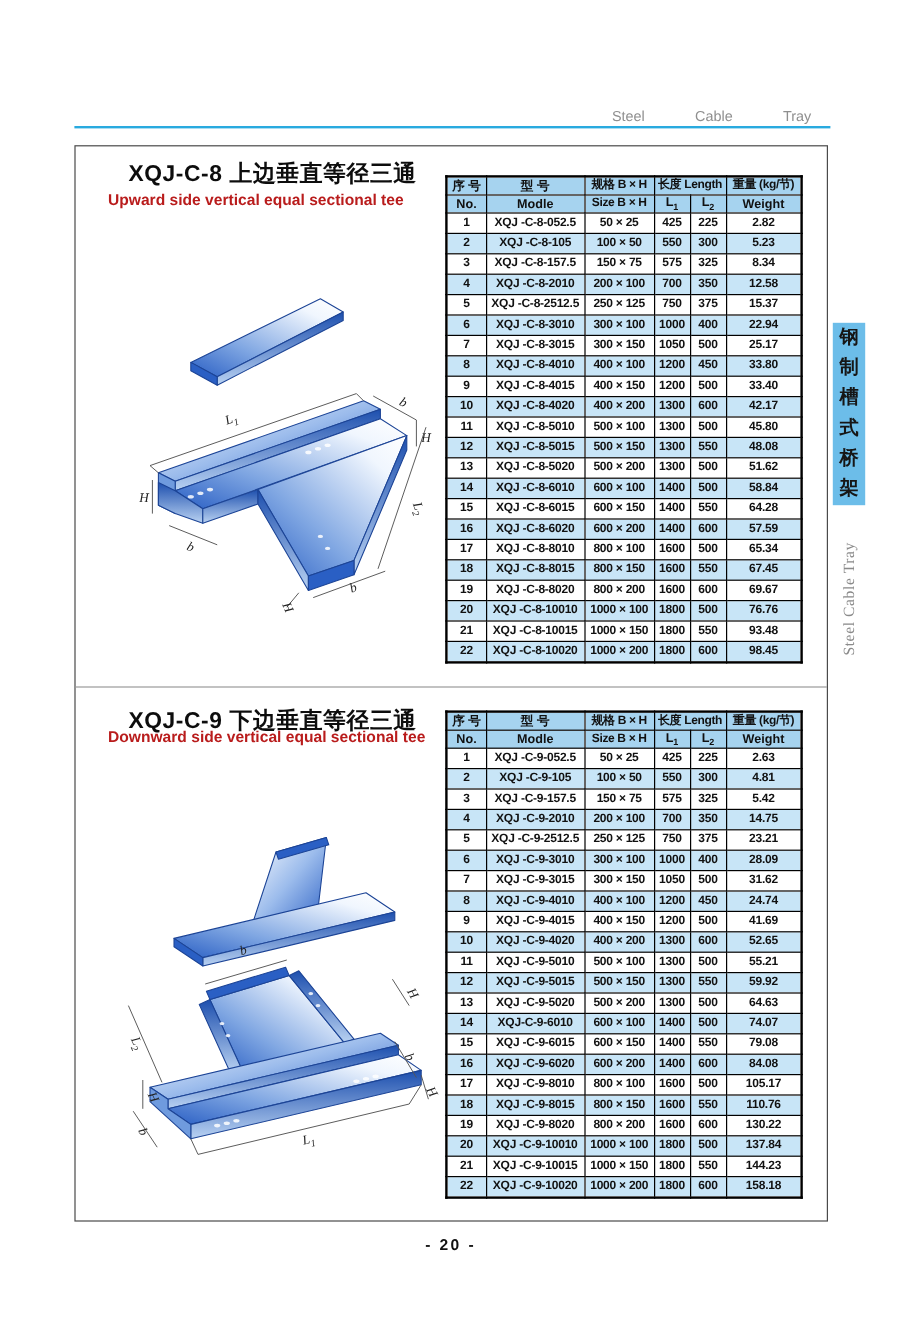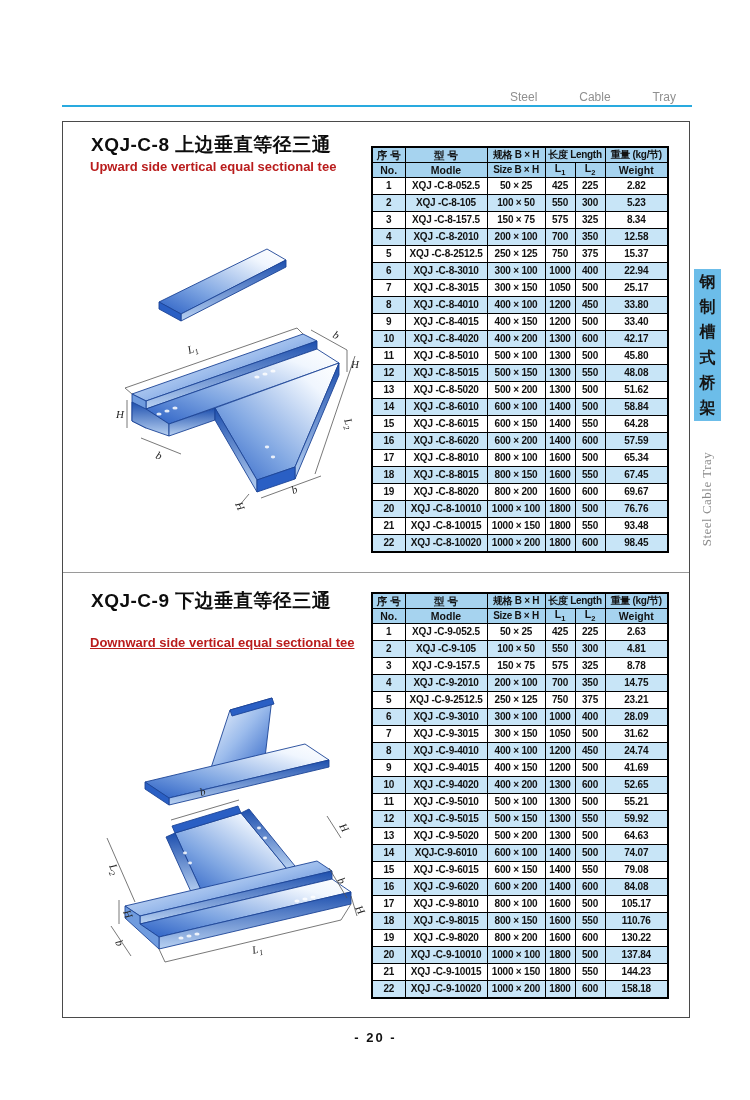--- a/index.html
+++ b/index.html
@@ -12,25 +12,25 @@
   .brand-en{position:absolute;top:91px;right:74px;width:166px;display:flex;
             justify-content:space-between;font-size:12px;color:#8f8f8f;line-height:1;}
   .rule{position:absolute;top:105px;left:62px;width:630px;height:2px;background:#29aadf;}
 
   
   .frame{position:absolute;left:62px;top:121px;width:626px;height:895px;
          border:1.5px solid #4a4a4a;background:#fff;}
   .section-divider{position:absolute;left:0;top:450px;width:100%;height:0;
                    border-top:1px solid #9a9a9a;}
 
-  .sec-title{position:absolute;left:28px;font-size:19px;font-weight:bold;color:#0d0d0d;
+  .sec-title{position:absolute;left:44px;font-size:19px;font-weight:bold;color:#0d0d0d;
              letter-spacing:0.5px;white-space:nowrap;}
   .sec-sub{position:absolute;left:27px;font-size:13px;font-weight:bold;color:#b91c1c;white-space:nowrap;}
   .t1{top:10px;} .st1{top:37px;}
-  .t2{top:466px;} .st2{top:513px;text-decoration:underline;}
+  .t2{top:466px;} .st2{top:484px;}
 
   .diagram{position:absolute;left:26px;}
   .dg1{top:120px;}
   .dg2{top:566px;}
   .dim{stroke:#555;stroke-width:0.8;fill:none;}
   .lbl{font-family:"Liberation Serif",serif;font-style:italic;font-size:11px;fill:#222;}
   .shape{stroke:#1c4496;stroke-width:0.9;stroke-linejoin:round;}
   .holes{fill:#ffffff;opacity:0.85;}
 
   
@@ -446,21 +446,21 @@
             <td>550</td>
             <td>300</td>
             <td>4.81</td>
           </tr>
           <tr>
             <td>3</td>
             <td>XQJ -C-9-157.5</td>
             <td>150 × 75</td>
             <td>575</td>
             <td>325</td>
-            <td>8.78</td>
+            <td>5.42</td>
           </tr>
           <tr>
             <td>4</td>
             <td>XQJ -C-9-2010</td>
             <td>200 × 100</td>
             <td>700</td>
             <td>350</td>
             <td>14.75</td>
           </tr>
           <tr>

